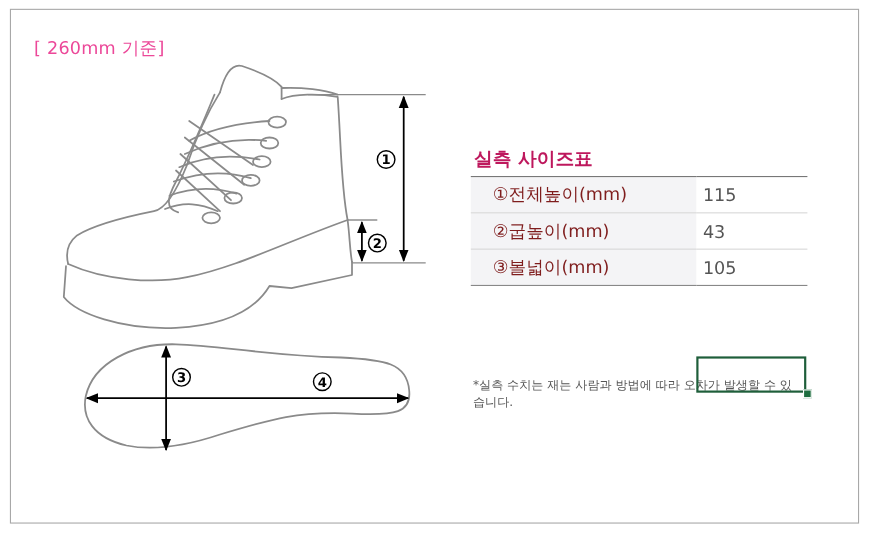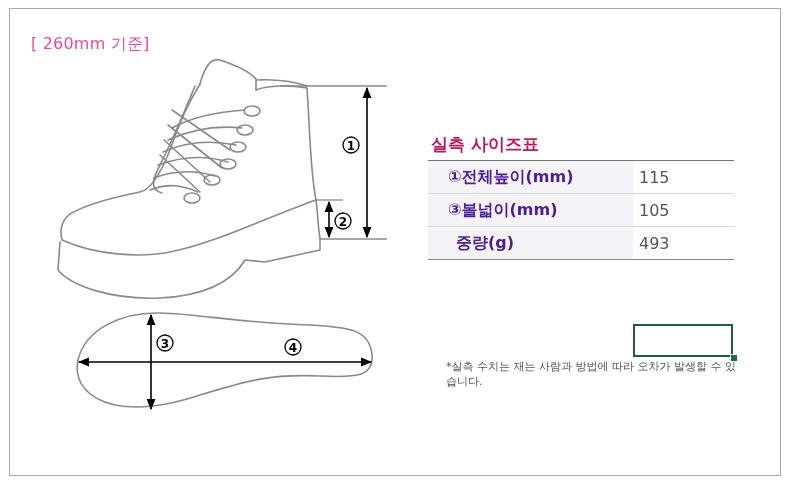--- a/index.html
+++ b/index.html
@@ -8,26 +8,26 @@
   .frame { position:absolute; left:9px; top:8px; width:772px; height:468px;
            border:1px solid #a8a8a8; box-sizing:border-box; background:#fff; }
   .basis { position:absolute; left:31px; top:34px; font-size:16px; color:#ec4899; letter-spacing:0.2px; }
   svg.drawing { position:absolute; left:0; top:0; }
 
   .table-title { position:absolute; left:431px; top:133px; font-size:17px; font-weight:bold; color:#be185d; }
   table.size { position:absolute; left:428px; top:160px; width:306px; border-collapse:collapse; }
   table.size td { height:32px; padding:0; border-bottom:1px solid #d7d7d7; font-size:16px; }
   table.size tr:first-child td { border-top:1.5px solid #777; }
   table.size tr:last-child td { border-bottom:1.5px solid #888; }
-  td.label { width:205px; background:#f4f4f6; font-weight:bold; color:#4c1d95; padding-left:20px !important; box-sizing:border-box; }
+  td.label { width:205px; background:#f4f4f6; font-weight:normal; color:#7f1d1d; padding-left:20px !important; box-sizing:border-box; }
   td.label.indent { padding-left:28px !important; }
   td.value { color:#555; padding-left:6px !important; }
 
   .notes { position:absolute; left:430px; top:343px; font-size:11px; color:#555; line-height:15px; }
-  .notes p { margin:16px; }
+  .notes p { margin:0; }
   .notes .n2 { margin-top:8px; }
   .cell-select { position:absolute; left:633px; top:324px; width:100px; height:33px;
                  border:2px solid #1e5e3a; box-sizing:border-box; }
   .cell-handle { position:absolute; left:730px; top:354px; width:6px; height:6px; background:#1e6e40; border:1px solid #fff; }
 </style>
 </head>
 <body>
 
 <div class="frame"></div>
 
@@ -107,26 +107,26 @@
 
 <div class="table-title">실측 사이즈표</div>
 
 <table class="size">
   <tbody>
       <tr>
     <td class="label">①전체높이(mm)</td>
     <td class="value">115</td>
   </tr>
   <tr>
+    <td class="label">②굽높이(mm)</td>
+    <td class="value">43</td>
+  </tr>
+  <tr>
     <td class="label">③볼넓이(mm)</td>
     <td class="value">105</td>
-  </tr>
-  <tr>
-    <td class="label indent">중량(g)</td>
-    <td class="value">493</td>
   </tr>
 </tbody>
   </table>
 
 <div class="notes">
   <p style="width:300px">*실측 수치는 재는 사람과 방법에 따라 오차가 발생할 수 있습니다.</p>
 </div>
 
 <div class="cell-select"></div>
 <div class="cell-handle"></div>

